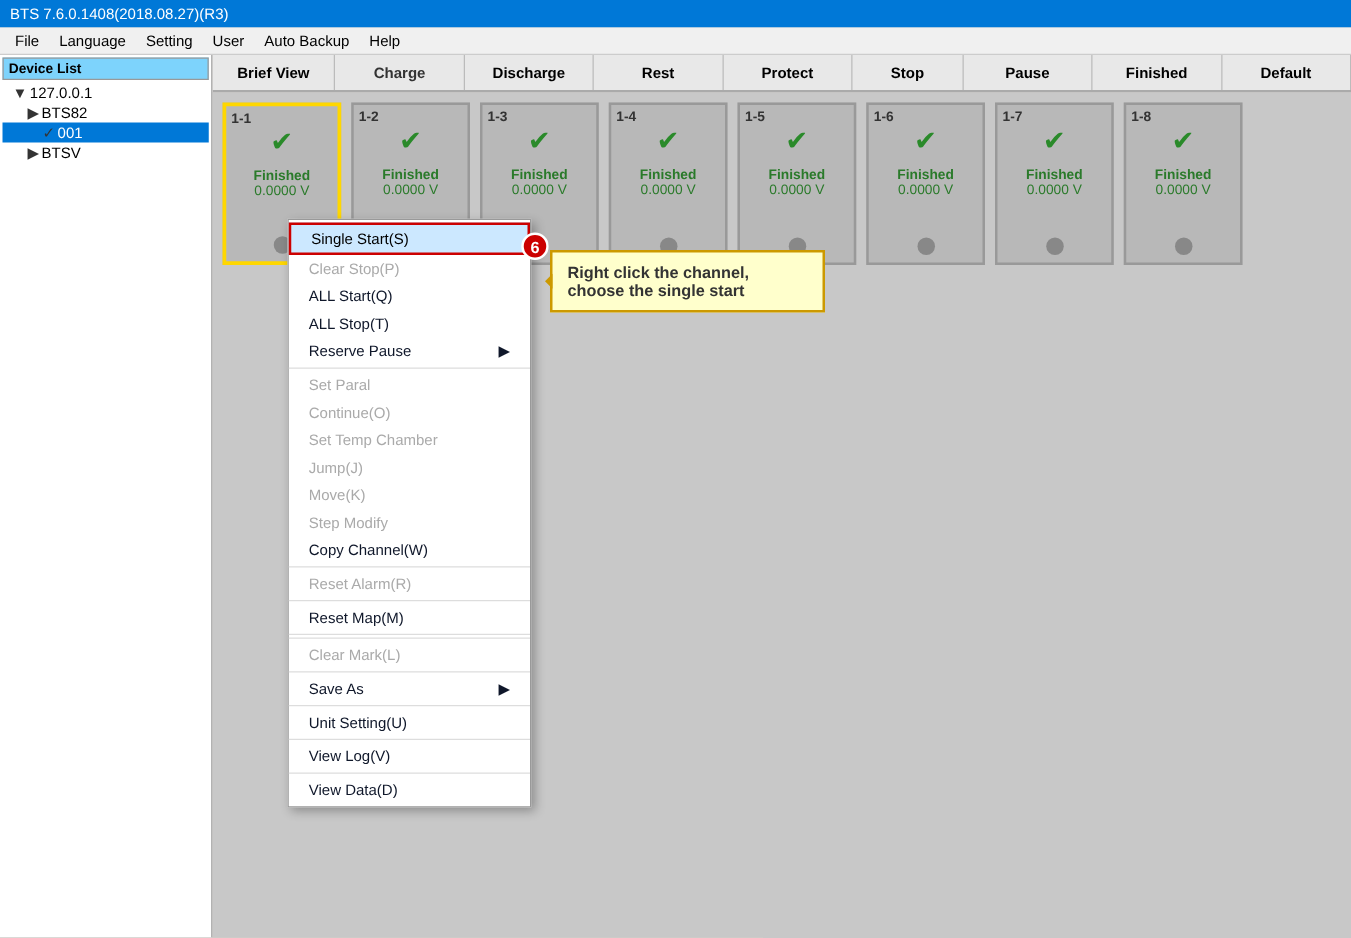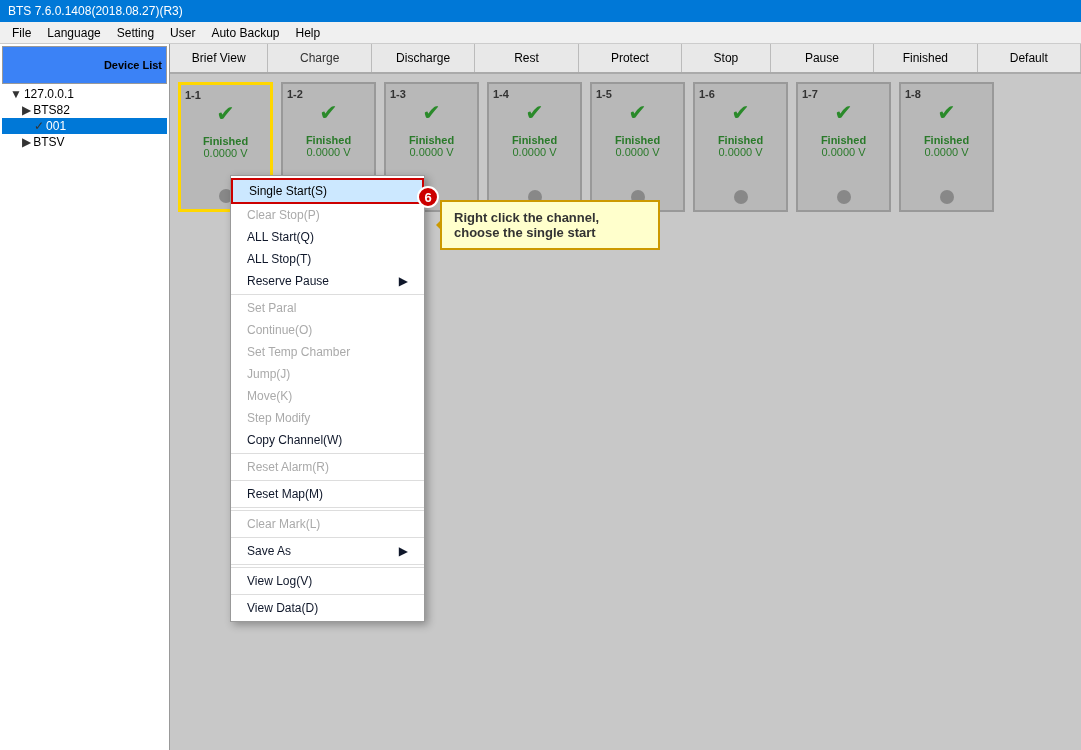--- a/index.html
+++ b/index.html
@@ -46,27 +46,26 @@
     }
 
     
     .sidebar {
       width: 170px;
       background: white;
       border-right: 1px solid #999;
       padding: 2px;
     }
     .sidebar-title {
-      background: #3b82f6;
-      padding: 12px 4px;
+      background: #7dd3fc;
+      padding: 2px 4px;
       font-size: 11px;
       font-weight: bold;
       border: 1px solid #999;
       margin-bottom: 2px;
-      text-align: right;
     }
     .tree-item {
       padding: 1px 4px;
       cursor: pointer;
       display: flex;
       align-items: center;
       font-size: 12px;
     }
     .tree-item .arrow { margin-right: 2px; color: #333; }
     .tree-item.selected { background: #0078d7; color: white; }
@@ -85,21 +84,21 @@
     
     .col-headers {
       display: flex;
       background: #e8e8e8;
       border-bottom: 2px solid #aaa;
       height: 30px;
       align-items: center;
     }
     .col-header {
       font-size: 12px;
-      font-weight: normal;
+      font-weight: bold;
       border-right: 1px solid #bbb;
       height: 100%;
       display: flex;
       align-items: center;
       justify-content: center;
     }
     .col-header.brief { width: 100px; }
     .col-header.charge { width: 105px; color: #333; }
     .col-header.discharge { width: 105px; }
     .col-header.rest { width: 105px; }
@@ -379,20 +378,21 @@
   <div class="ctx-item">Reset Map(M)</div>
   <div class="ctx-separator"></div>
   <div class="ctx-separator"></div>
   <div class="ctx-item disabled">Clear Mark(L)</div>
   <div class="ctx-separator"></div>
   <div class="ctx-item ctx-item-with-arrow">
     <span>Save As</span>
     <span>▶</span>
   </div>
   <div class="ctx-separator"></div>
+  <div class="ctx-item">Unit Setting(U)</div>
   <div class="ctx-separator"></div>
   <div class="ctx-item">View Log(V)</div>
   <div class="ctx-separator"></div>
   <div class="ctx-item">View Data(D)</div>
 </div>
 
 <div class="step-badge">6</div>
 
 <div class="callout">Right click the channel, choose the single start</div>
 

